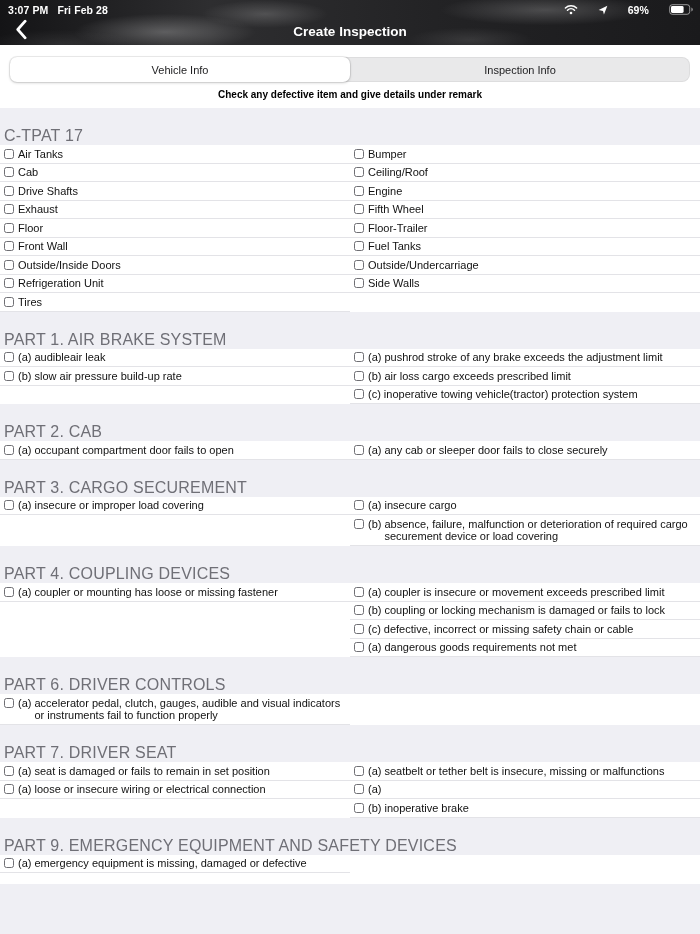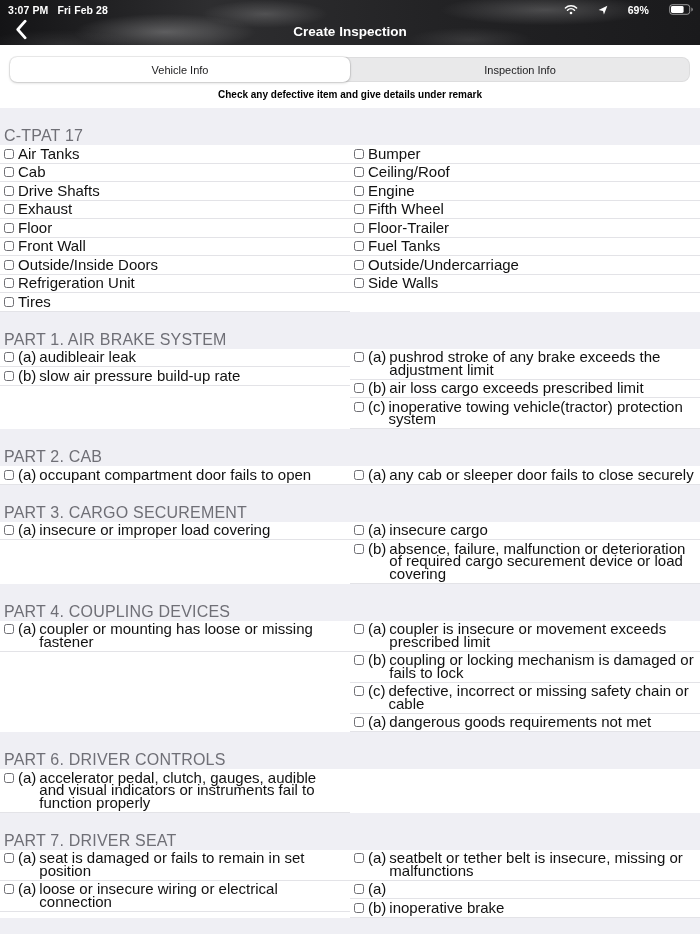--- a/index.html
+++ b/index.html
@@ -85,21 +85,21 @@
     color:#6f6f76;
     letter-spacing:.2px;
   }
   .sec-body { display:flex; align-items:stretch; }
   .col { width:50%; background:#fff; display:flex; flex-direction:column; }
   .sec:last-child .sec-body { min-height:29px; }
 
   .cell {
     display:flex; align-items:flex-start;
     padding:2.5px 6px 2.5px 0;
-    font-size:15px; line-height:12.5px;
+    font-size:11px; line-height:12.5px;
     border-bottom:1px solid #e3e3e7;
     cursor:pointer;
   }
   .checkbox {
     flex:none;
     width:10px; height:10px;
     margin:1px 4px 0 4px;
     border:1.5px solid #6f6f74;
     border-radius:2.5px;
     background:#fff;

